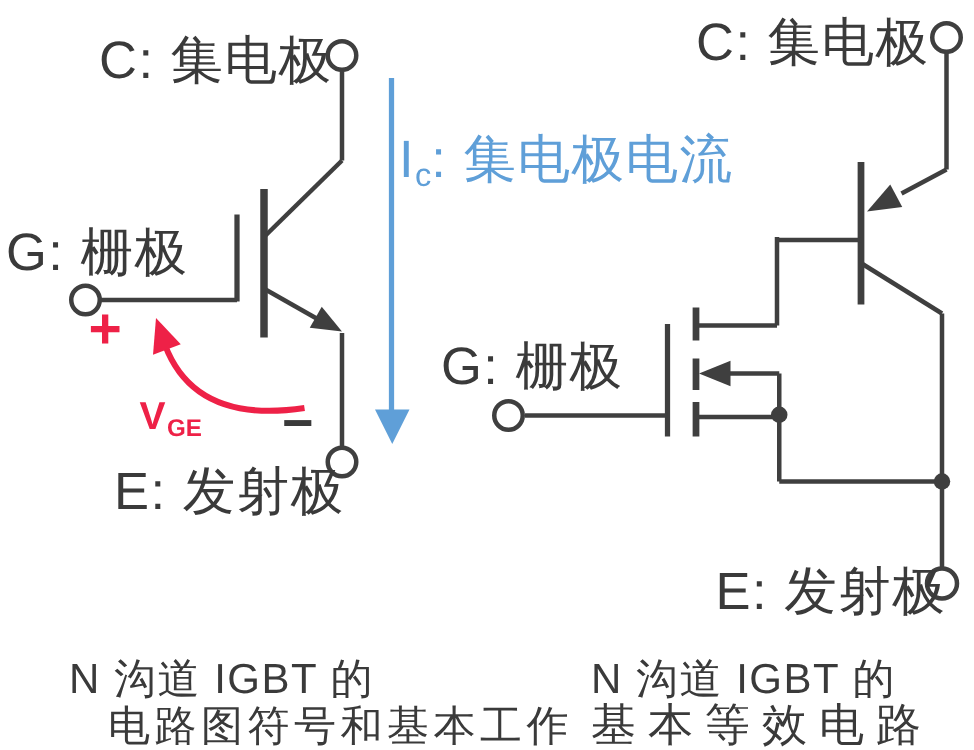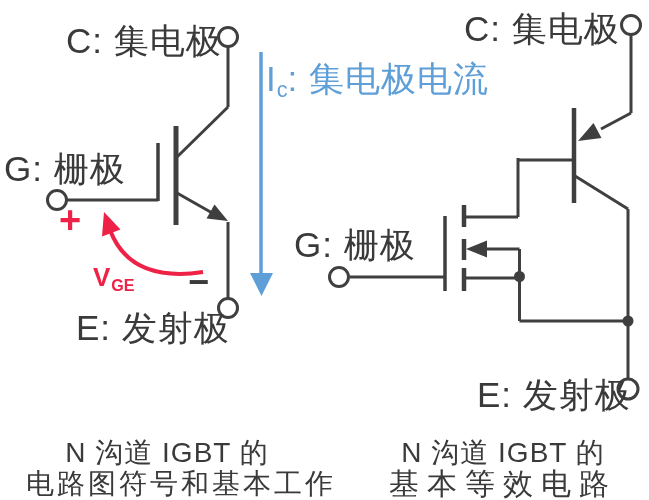--- a/index.html
+++ b/index.html
@@ -9,33 +9,33 @@
   }
   #page{position:relative;width:649px;height:500px;background:#ffffff;}
   #circuit-layer{position:absolute;left:0;top:0;width:649px;height:500px;}
   .lbl{
     position:absolute;color:#3a3a3a;font-size:35px;line-height:1.1;
     white-space:nowrap;letter-spacing:1px;
   }
   .blue{color:#5f9fd8;}
   .red{color:#ee2147;font-weight:700;}
   .sub{font-size:0.62em;vertical-align:-0.28em;letter-spacing:0;}
-  #ic-label{left:266px;top:60px;text-align:center;}
+  #ic-label{left:266px;top:88px;text-align:center;}
   #l-collector-label{left:66px;top:22px;}
   #l-gate-label{left:4px;top:150px;}
   #l-emitter-label{left:76px;top:309px;}
   #vge-label{left:93px;top:263px;font-size:26px;}
   #plus-sign{left:59px;top:200px;font-size:38px;font-weight:700;letter-spacing:0;}
   #minus-sign{left:188px;top:262px;font-size:36px;font-weight:700;color:#3a3a3a;letter-spacing:0;}
   #r-collector-label{left:464px;top:10px;}
   #r-gate-label{left:294px;top:226px;}
   #r-emitter-label{left:477px;top:376px;}
   .caption{
-    position:absolute;text-align:center;color:#3a3a3a;font-size:28px;
-    line-height:31px;letter-spacing:1px;white-space:nowrap;
+    position:absolute;color:#3a3a3a;font-size:28px;
+    line-height:31px;letter-spacing:1px;white-space:nowrap;padding-left:46px;
   }
   #left-caption{left:0;top:437px;width:334px;}
   #left-caption .cap-line2{letter-spacing:3px;margin-left:26px;}
   #right-caption{left:348px;top:437px;width:310px;}
   #right-caption .cap-line2{font-size:30px;letter-spacing:8px;}
 </style>
 </head>
 <body>
 
 <div id="page">

